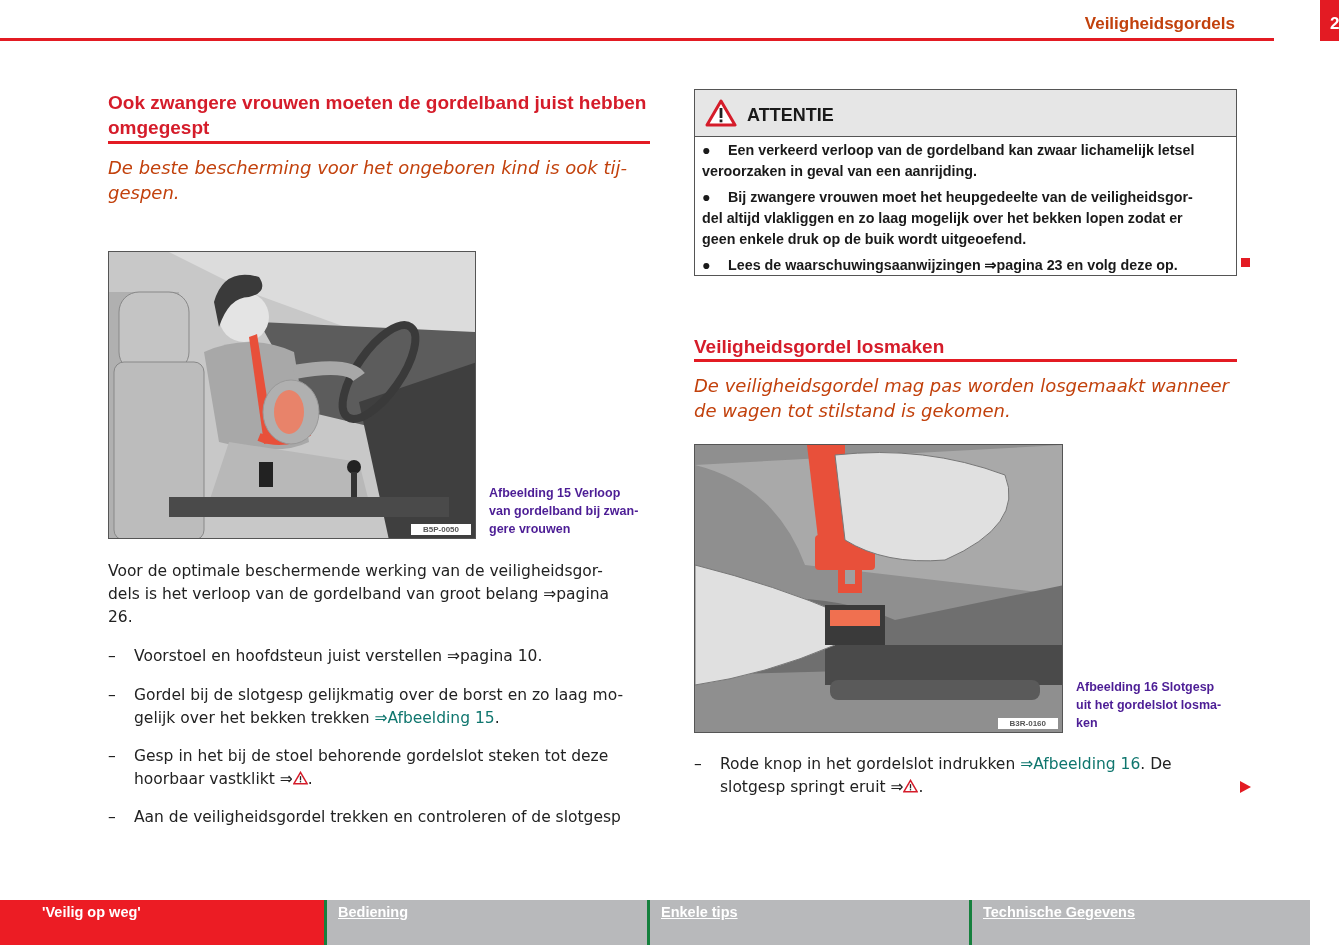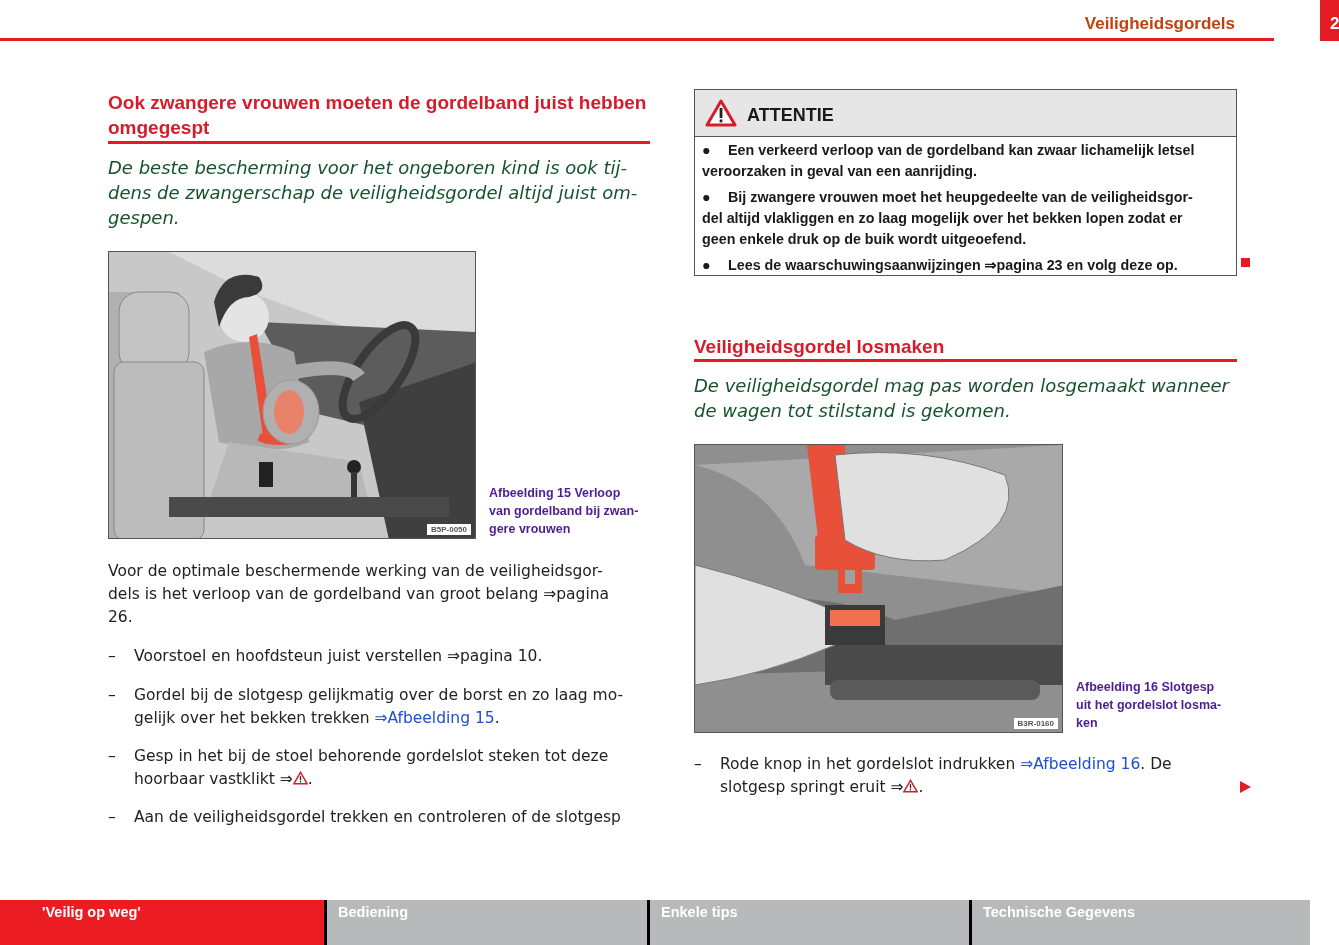--- a/index.html
+++ b/index.html
@@ -7,66 +7,65 @@
   body { position: relative; font-family: "DejaVu Sans", sans-serif; color: #1a1a1a; }
 
   
   .hdr-line { position: absolute; left: 0; top: 38px; width: 1274px; height: 3px; background: #e31b23; }
   .hdr-title { position: absolute; right: 104px; top: 14px; font-family: "Liberation Sans", sans-serif; font-weight: bold; font-size: 17px; color: #c2410c; }
   .hdr-page { position: absolute; left: 1320px; top: 0; width: 65px; height: 41px; background: #e31b23; color: #fff; font-family: "Liberation Sans", sans-serif; font-weight: bold; font-size: 17px; padding: 14px 0 12px 10px; }
 
   
   .h-red { font-family: "Liberation Sans", sans-serif; font-weight: bold; color: #d51c2a; font-size: 19px; line-height: 25px; }
   .h-rule { height: 3px; background: #e31b23; }
-  .lead { font-family: "DejaVu Sans", sans-serif; font-style: italic; font-size: 18px; line-height: 25px; color: #14532d; font-weight: 300; }
+  .lead { font-family: "DejaVu Sans", sans-serif; font-style: italic; font-size: 18px; line-height: 25px; color: #c2410c; font-weight: 300; }
   .body { font-family: "DejaVu Sans", sans-serif; font-size: 15.5px; line-height: 23px; color: #222; }
   .caption { font-family: "Liberation Sans", sans-serif; font-weight: bold; color: #4c1d95; font-size: 12.5px; line-height: 18px; }
-  .link { color: #1d4ed8; }
+  .link { color: #0f766e; }
   .step { position: absolute; }
   .step .dash { position: absolute; left: 0; top: 0; }
   .step .txt { margin-left: 26px; display: block; }
   .warn-mini { display: inline-block; width: 15px; height: 14px; vertical-align: -1px; }
 
   .figure { position: absolute; border: 1px solid #555; background: #9a9a9a; overflow: hidden; }
-  .fig-code { position: absolute; right: 4px; bottom: 3px; background: #fff; font-family: "Liberation Sans", sans-serif; font-size: 8px; font-weight: bold; color: #555; padding: 1px 4px; }
+  .fig-code { position: absolute; right: 4px; bottom: 3px; background: #fff; font-family: "Liberation Sans", sans-serif; font-size: 8px; font-weight: bold; color: #555; padding: 1px 12px; }
 
   
   .att { position: absolute; left: 694px; top: 89px; width: 543px; height: 187px; border: 1.5px solid #555; }
   .att-head { height: 47px; background: #e6e6e6; border-bottom: 1.5px solid #555; position: relative; }
   .att-title { position: absolute; left: 52px; top: 15px; font-family: "Liberation Sans", sans-serif; font-weight: bold; font-size: 18px; color: #1a1a1a; }
   .att-icon { position: absolute; left: 10px; top: 9px; width: 32px; height: 28px; }
   .att-body { padding: 3px 8px 0 7px; font-family: "Liberation Sans", sans-serif; font-weight: bold; font-size: 14.3px; line-height: 21px; color: #1a1a1a; }
   .att-item { margin-bottom: 5px; }
   .bullet { display: inline-block; width: 26px; }
   .end-mark { position: absolute; left: 1241px; top: 258px; width: 9px; height: 9px; background: #e31b23; }
   .cont-mark { position: absolute; left: 1240px; top: 781px; width: 0; height: 0; border-top: 6px solid transparent; border-bottom: 6px solid transparent; border-left: 11px solid #e31b23; }
 
   
   .footer { position: absolute; left: 0; top: 900px; width: 1339px; height: 45px; display: flex; }
   .tab { height: 45px; font-family: "Liberation Sans", sans-serif; font-weight: bold; font-size: 14.5px; color: #fff; padding: 4px 0 0 11px; }
-  .tab + .tab { border-left: 3px solid #000000; }
+  .tab + .tab { border-left: 3px solid #15803d; text-decoration: underline; }
   .tab.active { background: #ec1c24; padding-left: 42px; }
   .tab.inactive { background: #b8b9bb; }
 </style>
 </head>
 <body>
 
 <div class="hdr-line"></div>
 <div class="hdr-title">Veiligheidsgordels</div>
 <div class="hdr-page">27</div>
 
 <div class="h-red" style="position:absolute;left:108px;top:90px;width:545px;">
   <div>Ook zwangere vrouwen moeten de gordelband juist hebben</div>
   <div>omgegespt</div>
 </div>
 <div class="h-rule" style="position:absolute;left:108px;top:141px;width:542px;"></div>
 
 <div class="lead" style="position:absolute;left:108px;top:155px;width:550px;">
   <div>De beste bescherming voor het ongeboren kind is ook tij-</div>
-  <div>dens de zwangerschap de veiligheidsgordel altijd juist om-</div>
   <div>gespen.</div>
 </div>
 
 <div class="figure" style="left:108px;top:251px;width:368px;height:288px;background:#bdbdbd;">
   <svg width="368" height="288" viewBox="0 0 368 288">
     <rect x="0" y="0" width="368" height="288" fill="#c8c8c8"></rect>
     <polygon points="60,0 368,0 368,80 250,80 140,40" fill="#dcdcdc"></polygon>
     <polygon points="150,70 368,80 368,200 200,160" fill="#5c5c5c"></polygon>
     <polygon points="250,150 368,110 368,288 280,288" fill="#3f3f3f"></polygon>
     <ellipse cx="270" cy="120" rx="22" ry="55" transform="rotate(35 270 120)" fill="none" stroke="#3a3a3a" stroke-width="8"></ellipse>

